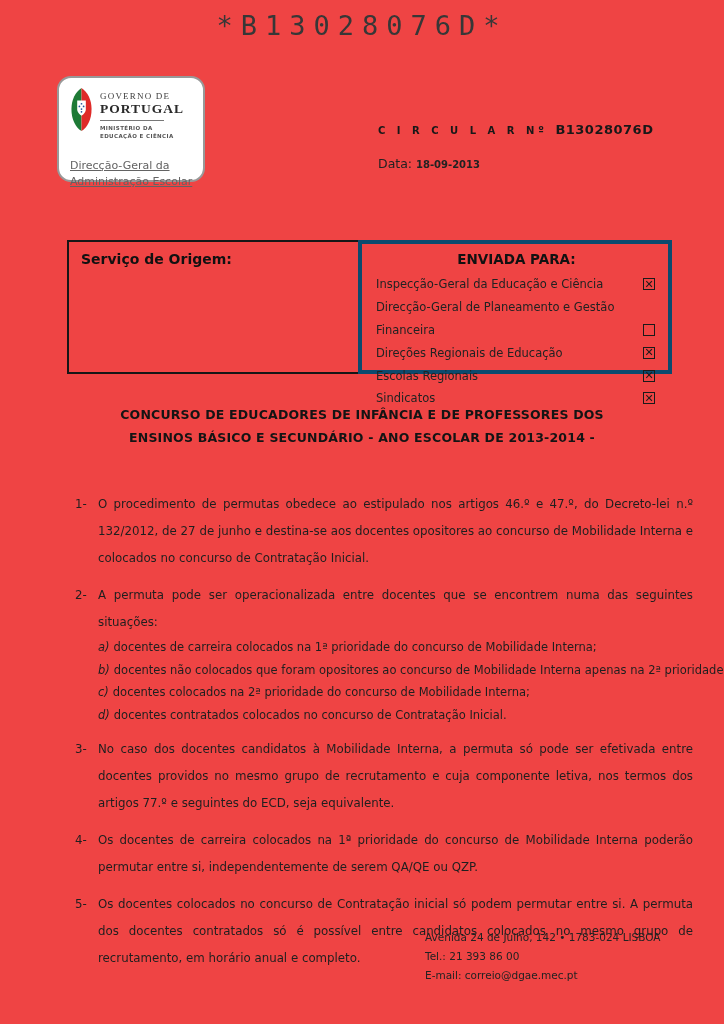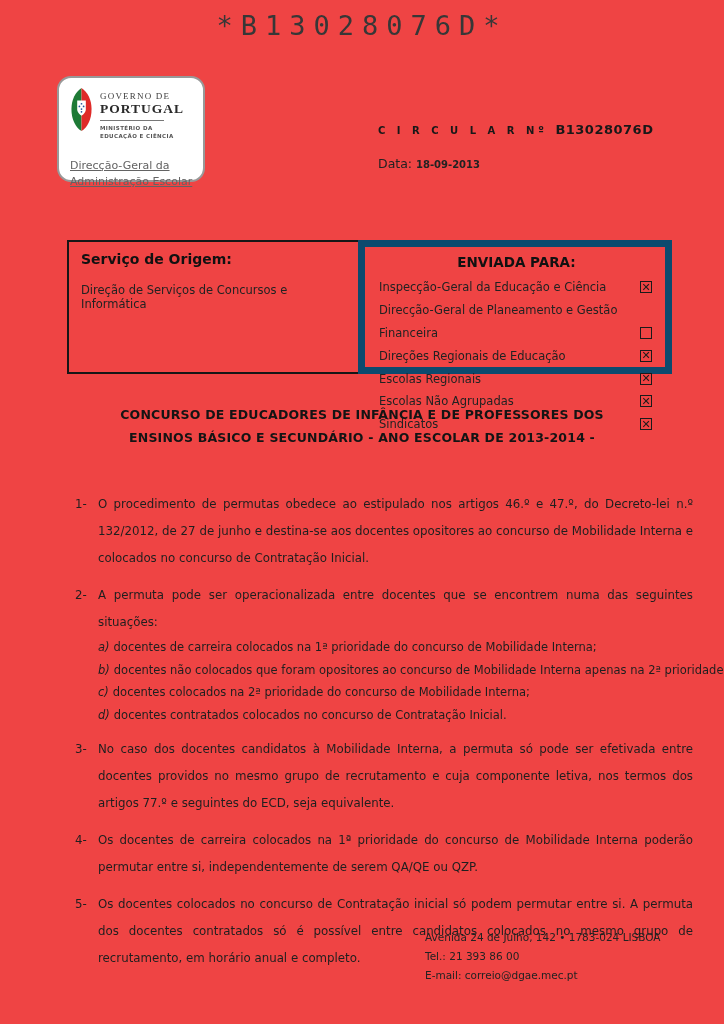--- a/index.html
+++ b/index.html
@@ -71,21 +71,21 @@
     position: absolute;
     left: 47px; top: 240px; width: 294px; height: 134px;
     border: 2px solid #161616; padding: 9px 12px; margin-left: 20px;
   }
   .box-title { font-weight: bold; font-size: 14px; color: #111; }
   .origin-value { margin-top: 16px; font-size: 11.5px; color: #222; }
 
   .sent-box {
     position: absolute;
     left: 358px; top: 240px; width: 314px; height: 134px;
-    border: 7px solid #0c4a6e; padding: 7px 11px 4px 14px;
+    border: 4px solid #0c4a6e; padding: 7px 11px 4px 14px;
   }
   .sent-title { text-align: center; font-weight: bold; font-size: 13.5px; color: #111; }
   .sent-rows { margin-top: 10px; }
   .sent-row { display: flex; align-items: center; height: 14.8px; margin-top: 8px; }
   .sent-label { flex: 1; font-size: 11.5px; color: #222; white-space: nowrap; }
   .checkbox {
     flex: 0 0 auto;
     width: 12px; height: 12px;
     border: 1.6px solid #1a1a1a;
     display: inline-flex; align-items: center; justify-content: center;
@@ -153,21 +153,20 @@
 
   <div class="circular">
     <span class="circ-label">C I R C U L A R Nº </span><span class="circ-number">B13028076D</span>
   </div>
   <div class="dateline">
     <span>Data: </span><span class="bold">18-09-2013</span>
   </div>
 
   <div class="origin-box">
     <div class="box-title">Serviço de Origem:</div>
-    <div class="origin-value">Direção de Serviços de Concursos e Informática</div>
   </div>
 
   <div class="sent-box">
     <div class="sent-title">ENVIADA PARA:</div>
     <div class="sent-rows">
       <div class="sent-row">
         <span class="sent-label">Inspecção-Geral da Educação e Ciência</span>
         <span class="checkbox checked"></span>
       </div>
       <div class="sent-row">
@@ -177,24 +176,20 @@
       <div class="sent-row">
         <span class="sent-label">Financeira</span>
         <span class="checkbox"></span>
       </div>
       <div class="sent-row">
         <span class="sent-label">Direções Regionais de Educação</span>
         <span class="checkbox checked"></span>
       </div>
       <div class="sent-row">
         <span class="sent-label">Escolas Regionais</span>
-        <span class="checkbox checked"></span>
-      </div>
-      <div class="sent-row">
-        <span class="sent-label">Escolas Não Agrupadas</span>
         <span class="checkbox checked"></span>
       </div>
       <div class="sent-row">
         <span class="sent-label">Sindicatos</span>
         <span class="checkbox checked"></span>
       </div>
     </div>
   </div>
 
   <div class="doc-title">

